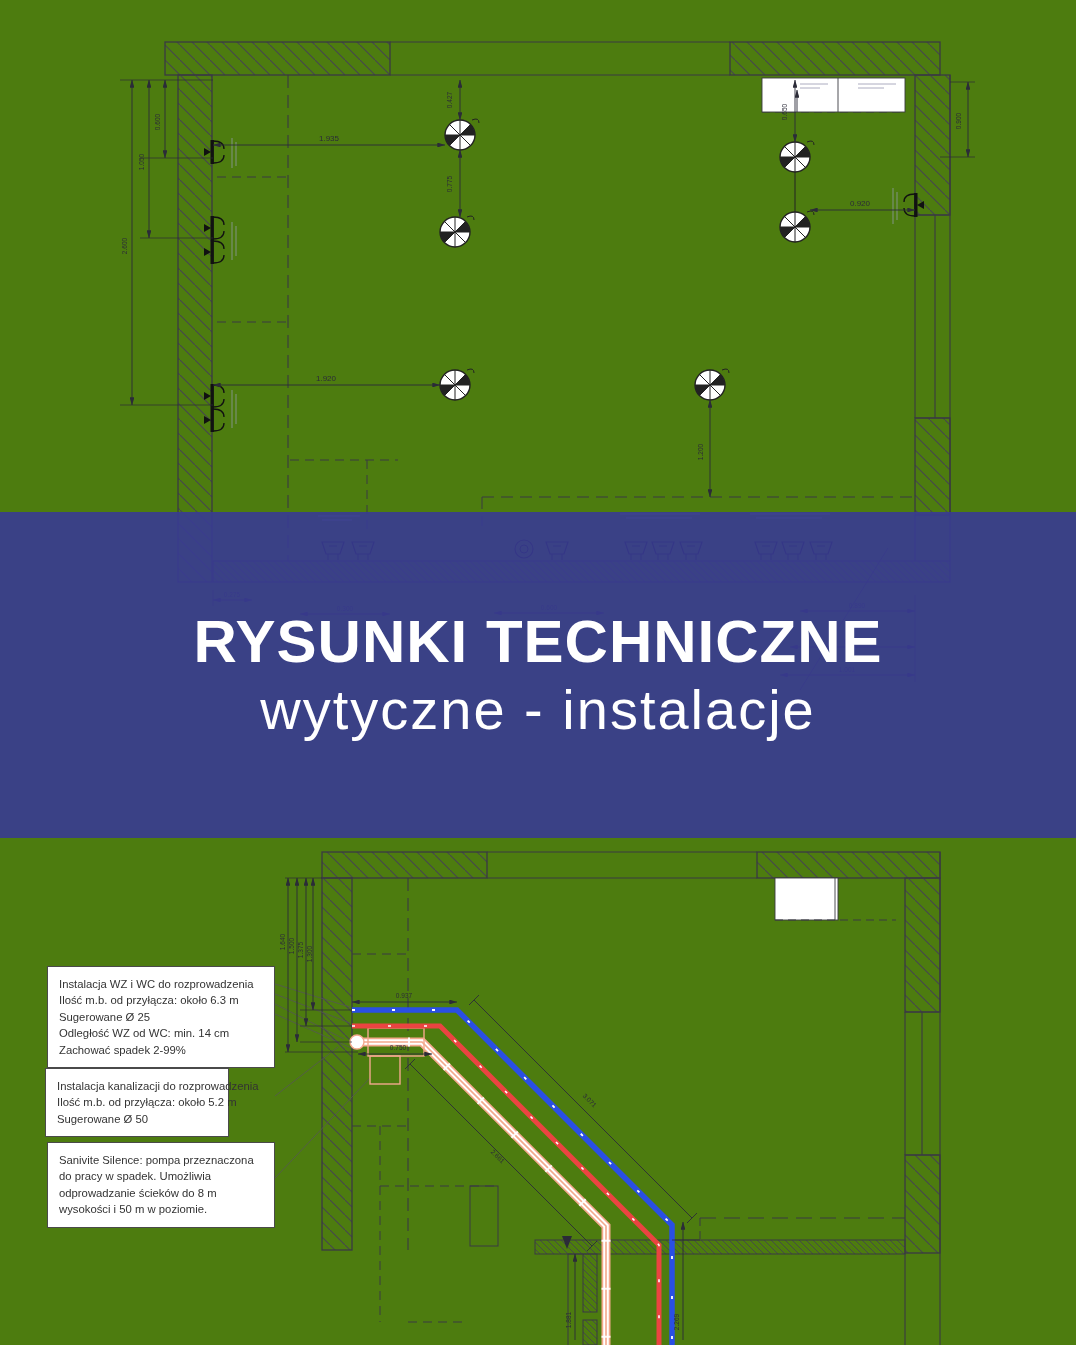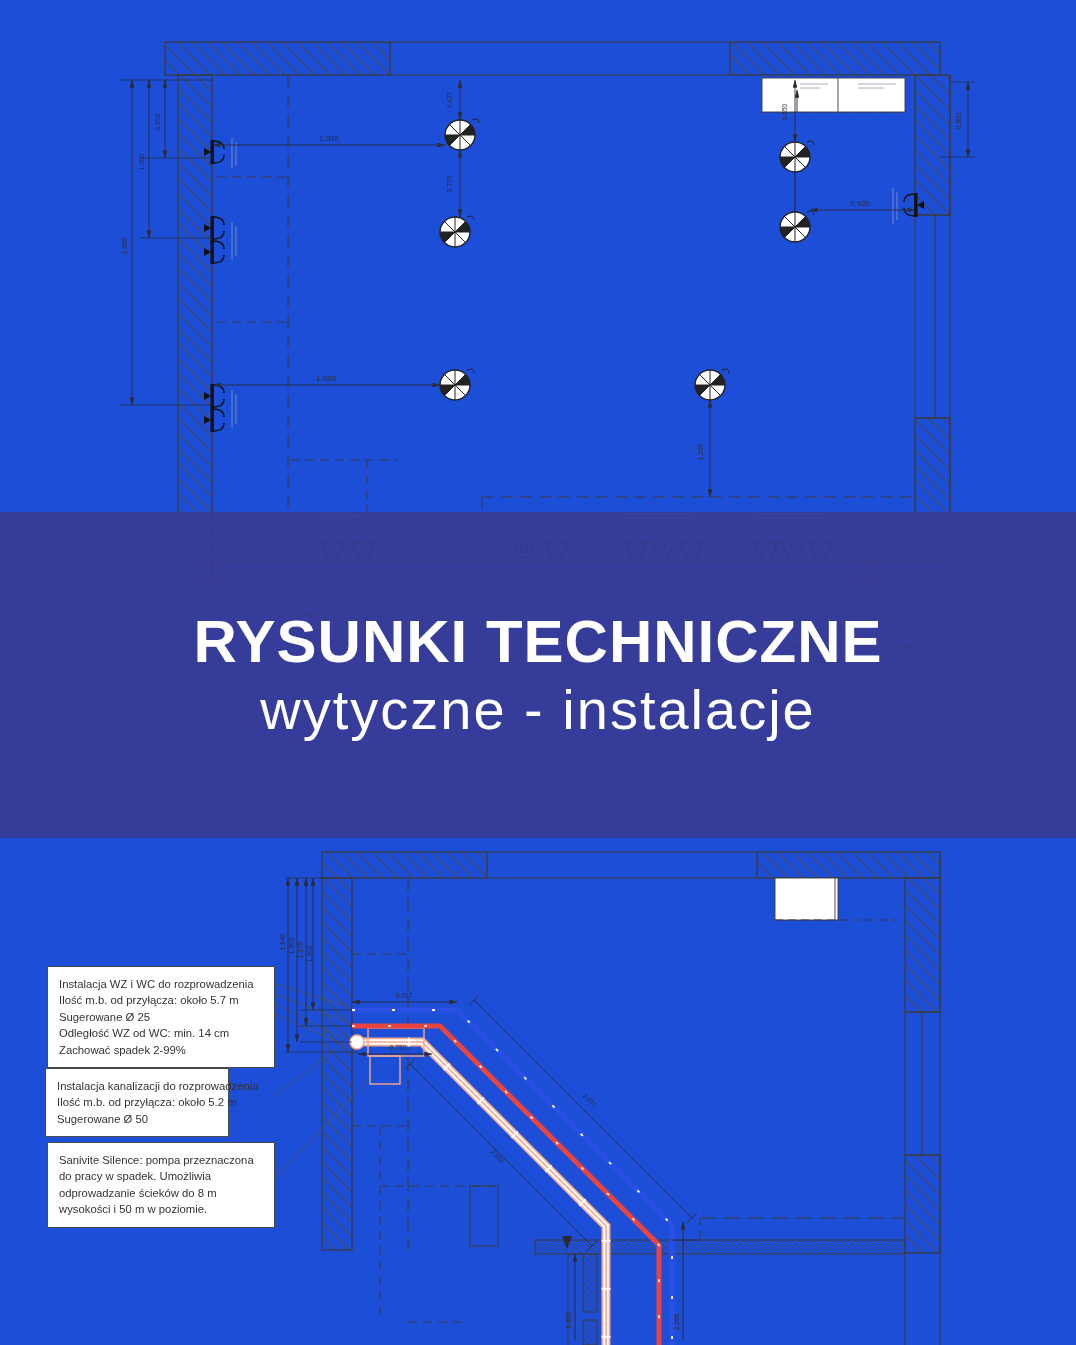--- a/index.html
+++ b/index.html
@@ -1,16 +1,16 @@
 <!DOCTYPE html>
 <html><head>
 <meta charset="utf-8">
 <style>
   html,body{margin:0;padding:0;background:#fafafb;}
-  .page{position:relative;width:1076px;height:1345px;background:#1d4ed8;overflow:hidden;
+  .page{position:relative;width:1076px;height:1345px;background:#4d7c0f;overflow:hidden;
         font-family:"Liberation Sans",sans-serif;}
   svg.plan{position:absolute;left:0;top:0;}
   #topSvg{z-index:1;}
   #bottomSvg{z-index:3;}
   .banner{position:absolute;left:0;top:512px;width:1076px;height:326px;
           background:rgba(56,59,148,0.9);z-index:2;
           display:flex;flex-direction:column;align-items:center;justify-content:center;gap:8px;}
   .banner-title{color:#ffffff;font-size:60px;font-weight:800;letter-spacing:1px;line-height:1.05;}
   .banner-subtitle{color:#ffffff;font-size:56px;font-weight:300;letter-spacing:2px;line-height:1.05;}
   .note-box{position:absolute;z-index:4;background:#ffffff;border:1.3px solid #4a4a4a;
@@ -240,21 +240,21 @@
       <text class="dimsm" x="398" y="1050">0.750</text>
       <text class="dimsm" transform="rotate(45 588 1102)" x="588" y="1102">3.071</text>
       <text class="dimsm" transform="rotate(45 496 1158)" x="496" y="1158">2.661</text>
       <text class="dimsm" transform="rotate(-90 571 1320)" x="571" y="1320">1.881</text>
       <text class="dimsm" transform="rotate(-90 679 1322)" x="679" y="1322">2.269</text>
     </g>
   </svg>
 
   <div class="note-box" style="left:47px;top:966px;width:228px;">
     <div>Instalacja WZ i WC do rozprowadzenia</div>
-    <div>Ilość m.b. od przyłącza: około 5.7 m</div>
+    <div>Ilość m.b. od przyłącza: około 6.3 m</div>
     <div>Sugerowane Ø 25</div>
     <div>Odległość WZ od WC: min. 14 cm</div>
     <div>Zachować spadek 2-99%</div>
   </div>
 
   <div class="note-box" style="left:45px;top:1068px;width:184px;">
     <div>Instalacja kanalizacji do rozprowadzenia</div>
     <div>Ilość m.b. od przyłącza: około 5.2 m</div>
     <div>Sugerowane Ø 50</div>
   </div>

